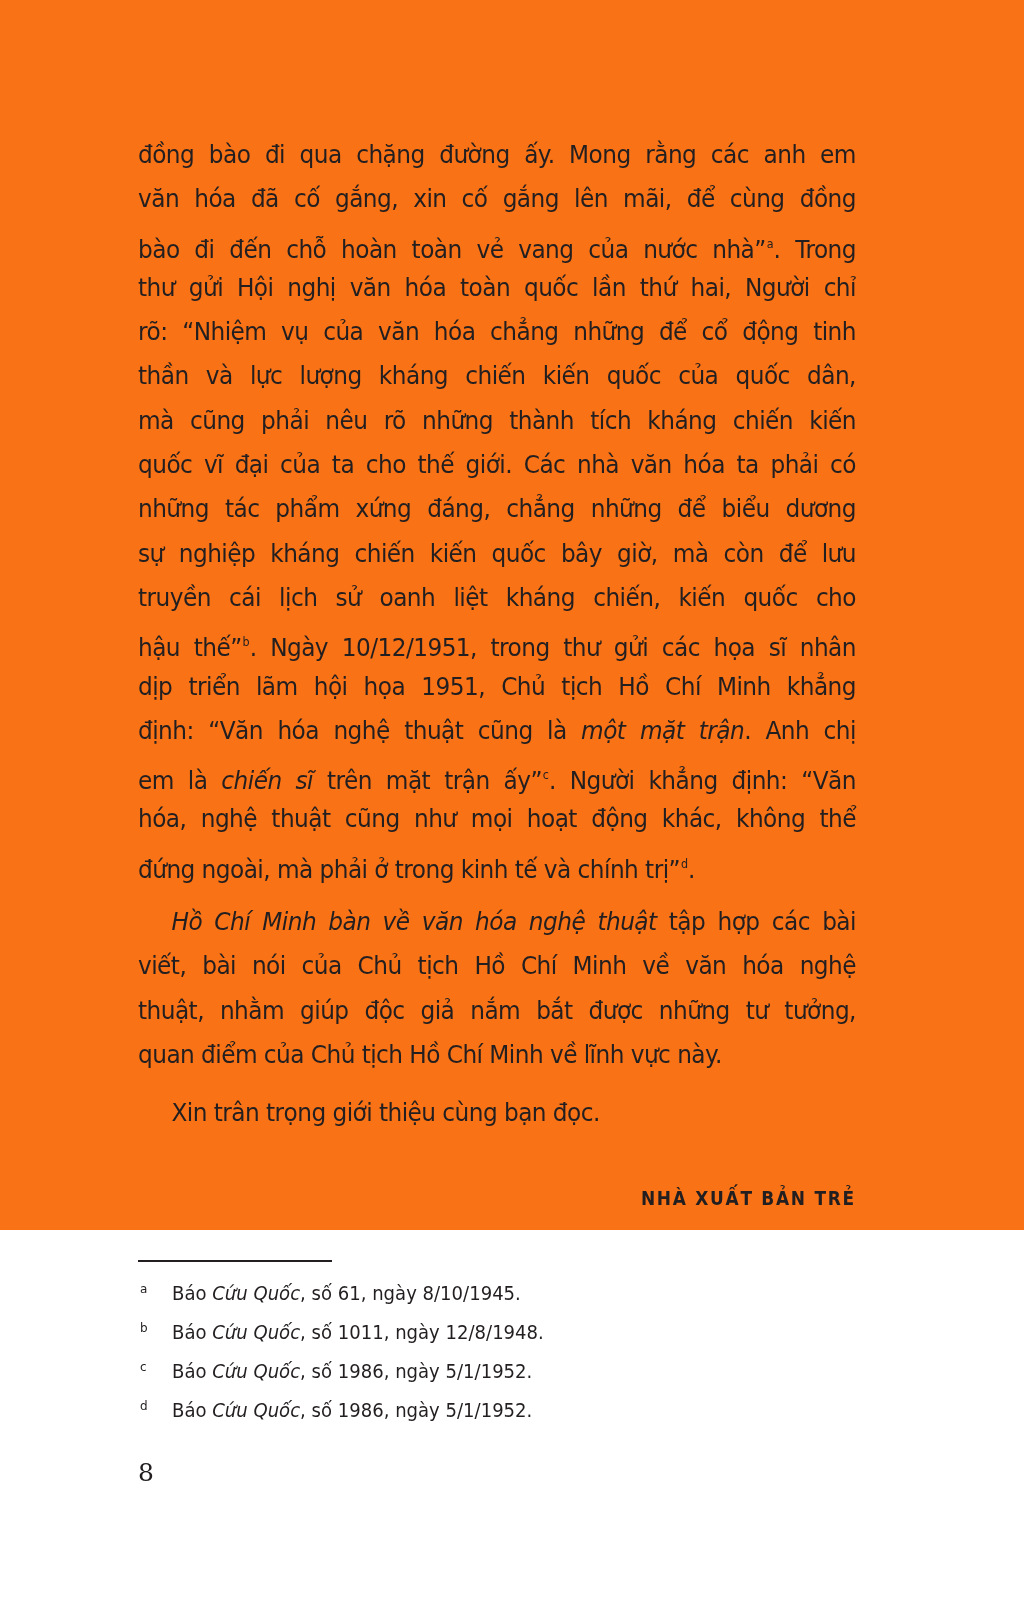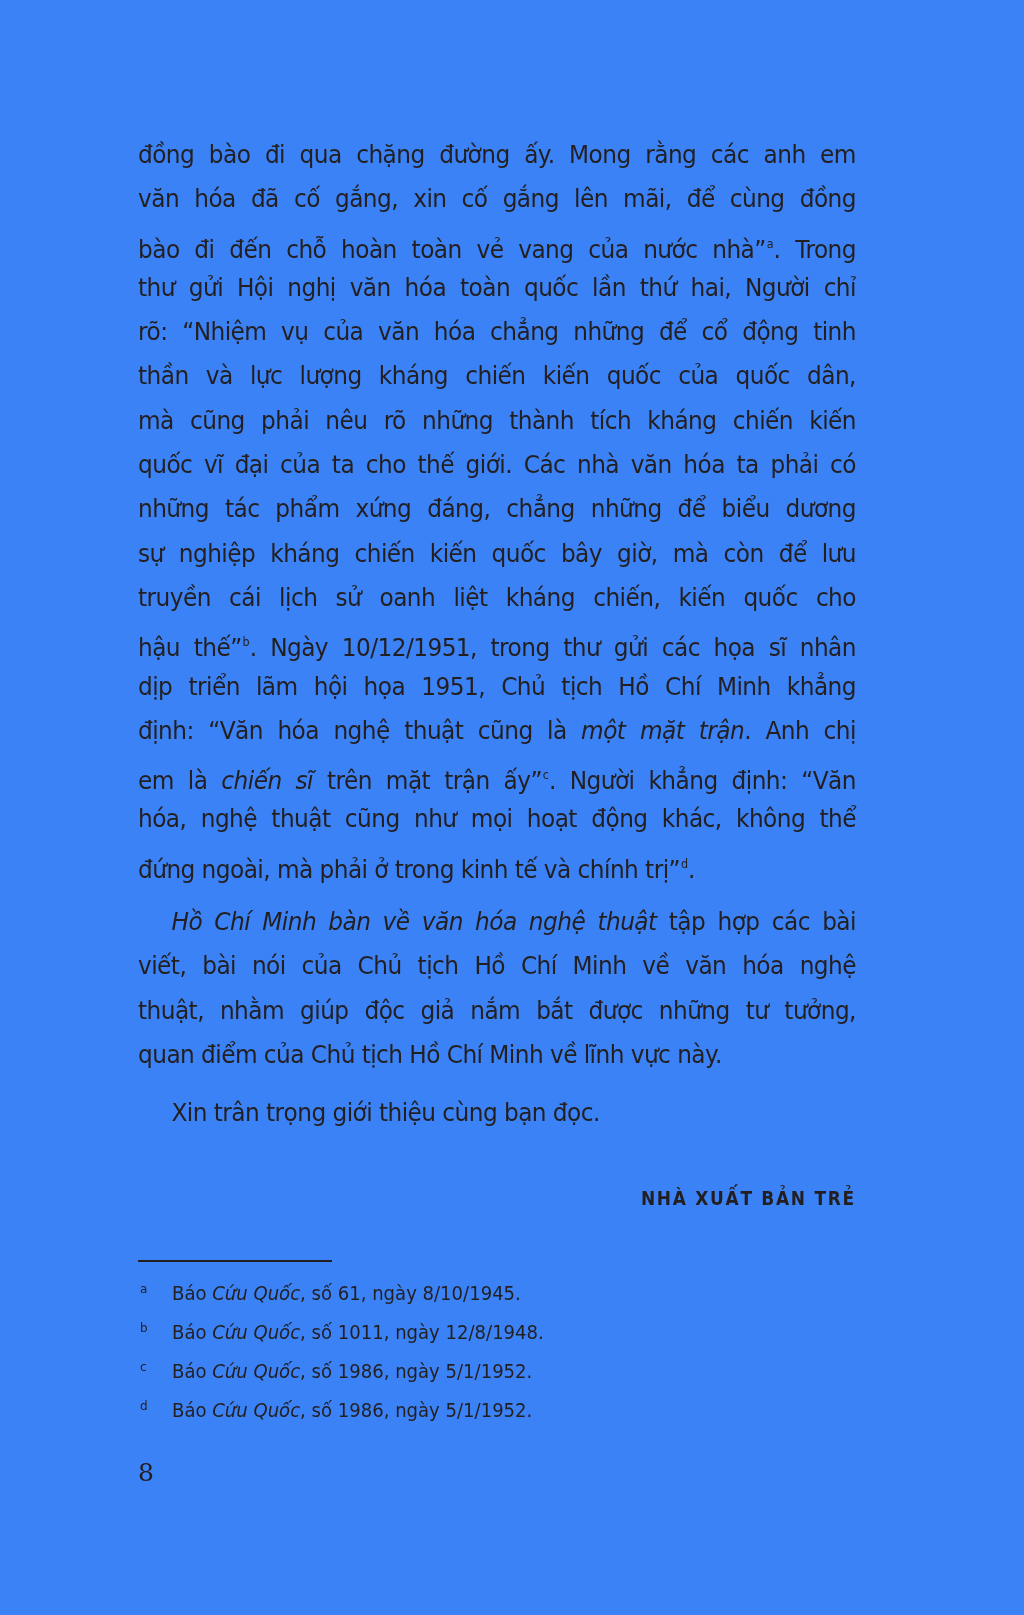--- a/index.html
+++ b/index.html
@@ -1,19 +1,19 @@
 <!DOCTYPE html>
 <html><head>
 <meta charset="utf-8">
 <style>
   html, body { margin: 0; padding: 0; background: #ffffff; }
   body { width: 1024px; height: 1615px; position: relative; overflow: hidden; }
   .page {
-    position: absolute; left: 0; top: 0; width: 1024px; height: 1615px;
-    background: #3b82f6; color: #231f20;
+    position: absolute; left: 0; top: 0; width: 1024px; height: 1230px;
+    background: #f97316; color: #231f20;
     font-family: "DejaVu Sans", "Liberation Sans", sans-serif;
   }
   .body-text {
     position: absolute; left: 138px; top: 133px; width: 718px;
     font-size: 25px; line-height: 44.3px; letter-spacing: -0.6px;
     transform: scaleX(0.93); transform-origin: left top;
     width: 772px;
   }
   .line { display: block; white-space: nowrap; text-align: justify; text-align-last: justify; height: 44.3px; overflow: visible; }
   .line.last { text-align-last: left; }

